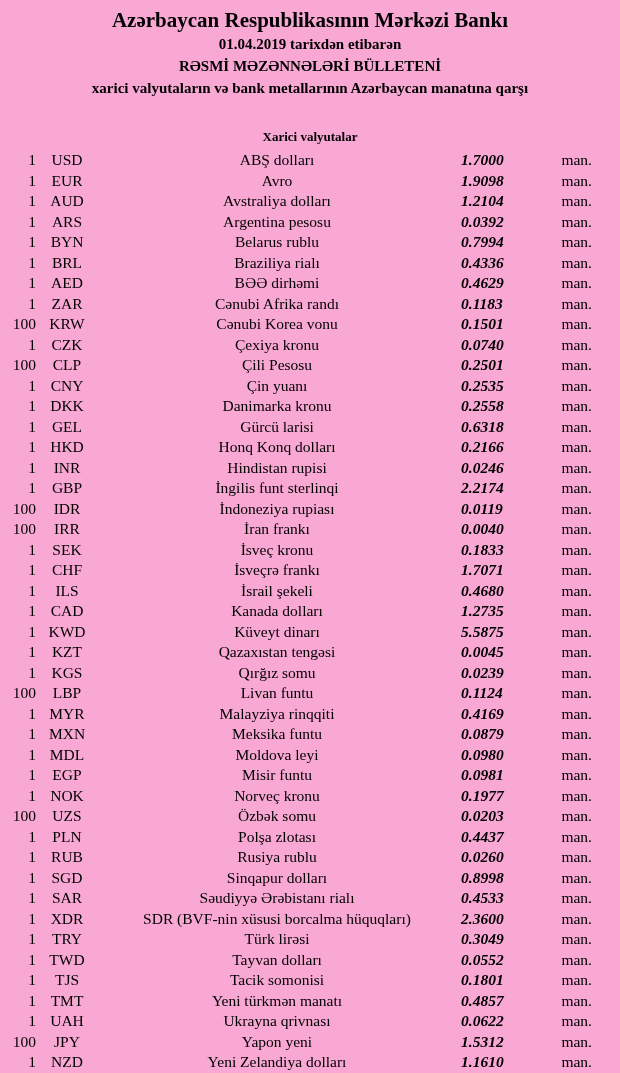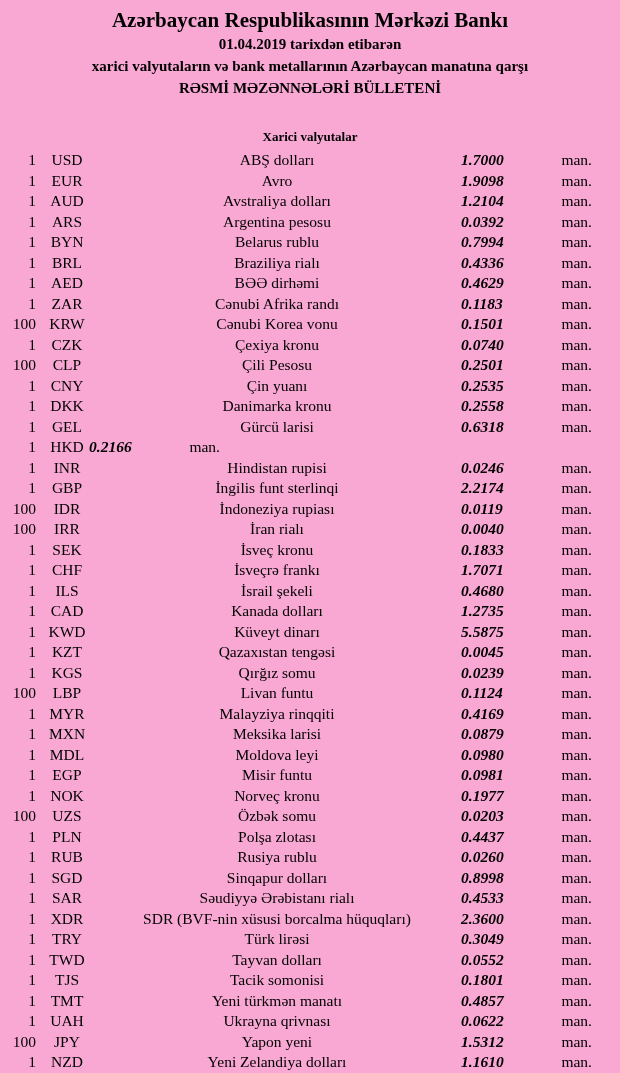--- a/index.html
+++ b/index.html
@@ -52,22 +52,22 @@
   .rate  { width: 70px; text-align: left; font-weight: bold; font-style: italic; }
   .unit  { width: 35px; margin-left: 26px; text-align: right; }
 </style>
 </head>
 <body>
 
 <div class="page">
   <div class="header">
     <div class="title">Azərbaycan Respublikasının Mərkəzi Bankı</div>
     <div class="subline">01.04.2019 tarixdən etibarən</div>
+    <div class="subline">RƏSMİ MƏZƏNNƏLƏRİ BÜLLETENİ</div>
     <div class="subline">xarici valyutaların və bank metallarının Azərbaycan manatına qarşı</div>
-    <div class="subline">RƏSMİ MƏZƏNNƏLƏRİ BÜLLETENİ</div>
   </div>
 
   <div class="section-title">Xarici valyutalar</div>
 
   <div class="table">
       <div class="row">
     <span class="qty">1</span>
     <span class="code">USD</span>
     <span class="name">ABŞ dolları</span>
     <span class="rate">1.7000</span>
@@ -160,20 +160,21 @@
       <div class="row">
     <span class="qty">1</span>
     <span class="code">GEL</span>
     <span class="name">Gürcü larisi</span>
     <span class="rate">0.6318</span>
     <span class="unit">man.</span>
   </div>
       <div class="row">
     <span class="qty">1</span>
     <span class="code">HKD</span>
+    <span class="name">Honq Konq dolları</span>
     <span class="rate">0.2166</span>
     <span class="unit">man.</span>
   </div>
       <div class="row">
     <span class="qty">1</span>
     <span class="code">INR</span>
     <span class="name">Hindistan rupisi</span>
     <span class="rate">0.0246</span>
     <span class="unit">man.</span>
   </div>
@@ -187,21 +188,21 @@
       <div class="row">
     <span class="qty">100</span>
     <span class="code">IDR</span>
     <span class="name">İndoneziya rupiası</span>
     <span class="rate">0.0119</span>
     <span class="unit">man.</span>
   </div>
       <div class="row">
     <span class="qty">100</span>
     <span class="code">IRR</span>
-    <span class="name">İran rialı</span>
+    <span class="name">İran frankı</span>
     <span class="rate">0.0040</span>
     <span class="unit">man.</span>
   </div>
       <div class="row">
     <span class="qty">1</span>
     <span class="code">SEK</span>
     <span class="name">İsveç kronu</span>
     <span class="rate">0.1833</span>
     <span class="unit">man.</span>
   </div>
@@ -257,21 +258,21 @@
       <div class="row">
     <span class="qty">1</span>
     <span class="code">MYR</span>
     <span class="name">Malayziya rinqqiti</span>
     <span class="rate">0.4169</span>
     <span class="unit">man.</span>
   </div>
       <div class="row">
     <span class="qty">1</span>
     <span class="code">MXN</span>
-    <span class="name">Meksika larisi</span>
+    <span class="name">Meksika funtu</span>
     <span class="rate">0.0879</span>
     <span class="unit">man.</span>
   </div>
       <div class="row">
     <span class="qty">1</span>
     <span class="code">MDL</span>
     <span class="name">Moldova leyi</span>
     <span class="rate">0.0980</span>
     <span class="unit">man.</span>
   </div>

